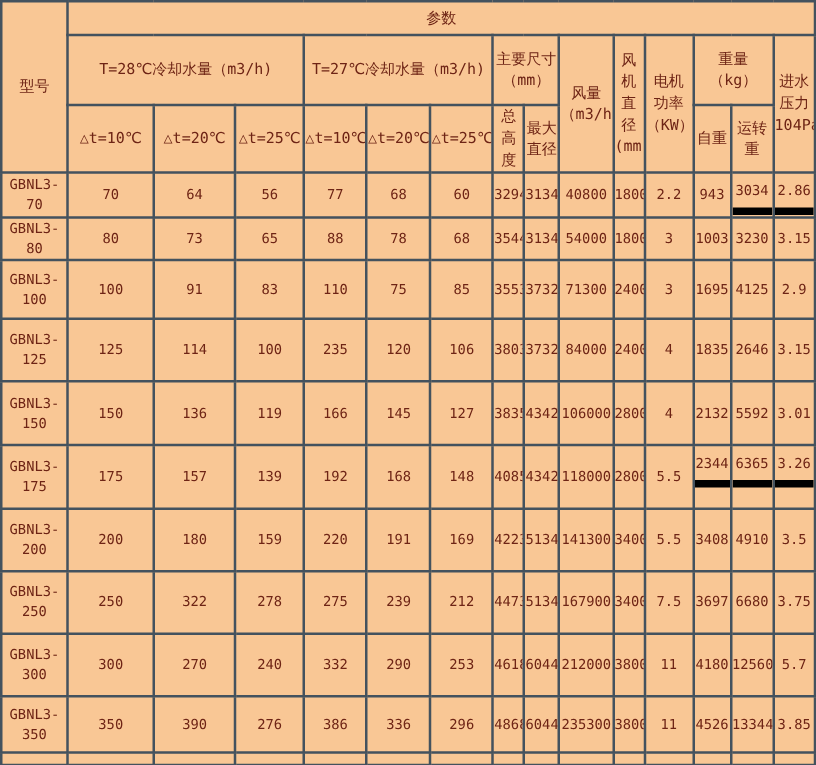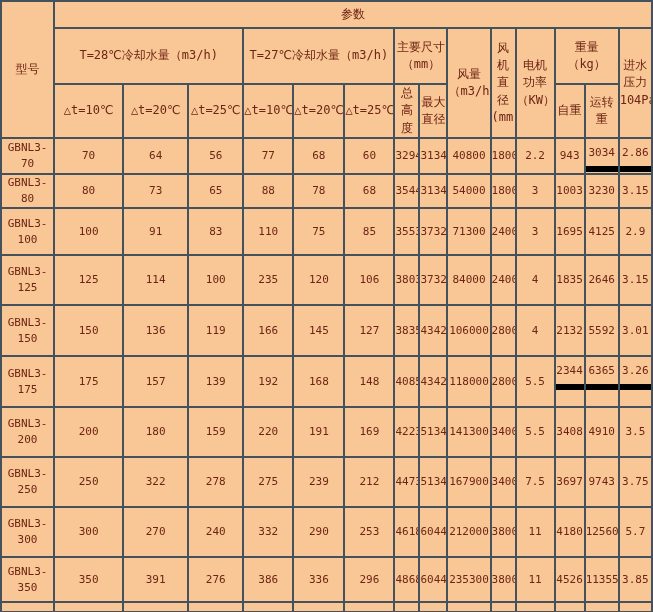--- a/index.html
+++ b/index.html
@@ -247,21 +247,21 @@
         <td>278</td>
         <td>275</td>
         <td>239</td>
         <td>212</td>
         <td>4473</td>
         <td>5134</td>
         <td>167900</td>
         <td>3400</td>
         <td>7.5</td>
         <td>3697</td>
-        <td>9743</td>
+        <td>6680</td>
         <td>3.75</td>
       </tr>
       <tr>
         <td>GBNL3-
 300</td>
         <td>300</td>
         <td>270</td>
         <td>240</td>
         <td>332</td>
         <td>290</td>
@@ -272,32 +272,32 @@
         <td>3800</td>
         <td>11</td>
         <td>4180</td>
         <td>12560</td>
         <td>5.7</td>
       </tr>
       <tr>
         <td>GBNL3-
 350</td>
         <td>350</td>
-        <td>391</td>
+        <td>390</td>
         <td>276</td>
         <td>386</td>
         <td>336</td>
         <td>296</td>
         <td>4868</td>
         <td>6044</td>
         <td>235300</td>
         <td>3800</td>
         <td>11</td>
         <td>4526</td>
-        <td>11355</td>
+        <td>13344</td>
         <td>3.85</td>
       </tr>
       <tr class="partial">
         <td></td>
         <td></td>
         <td></td>
         <td></td>
         <td></td>
         <td></td>
         <td></td>

